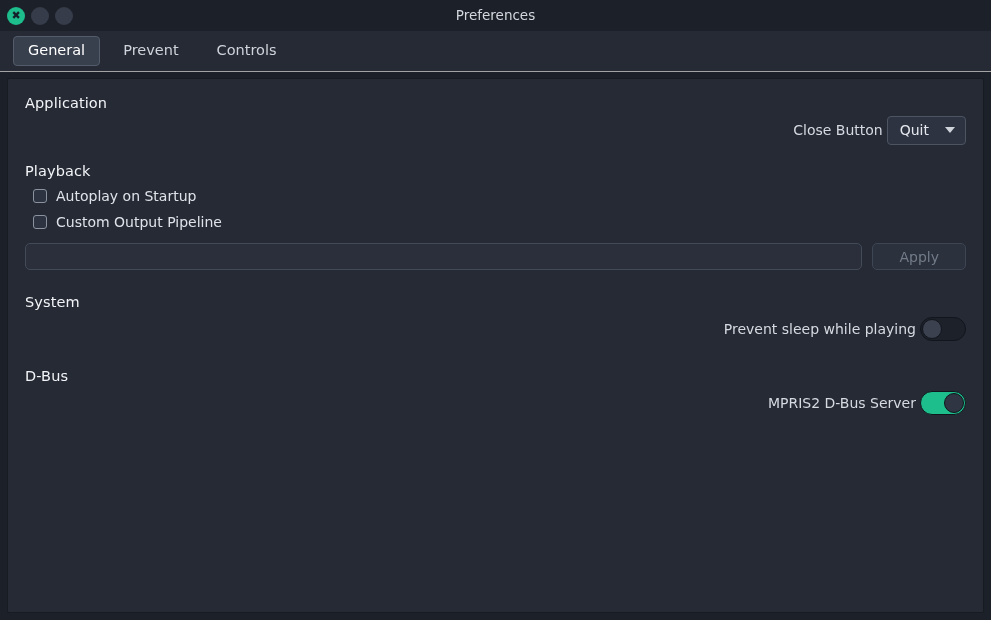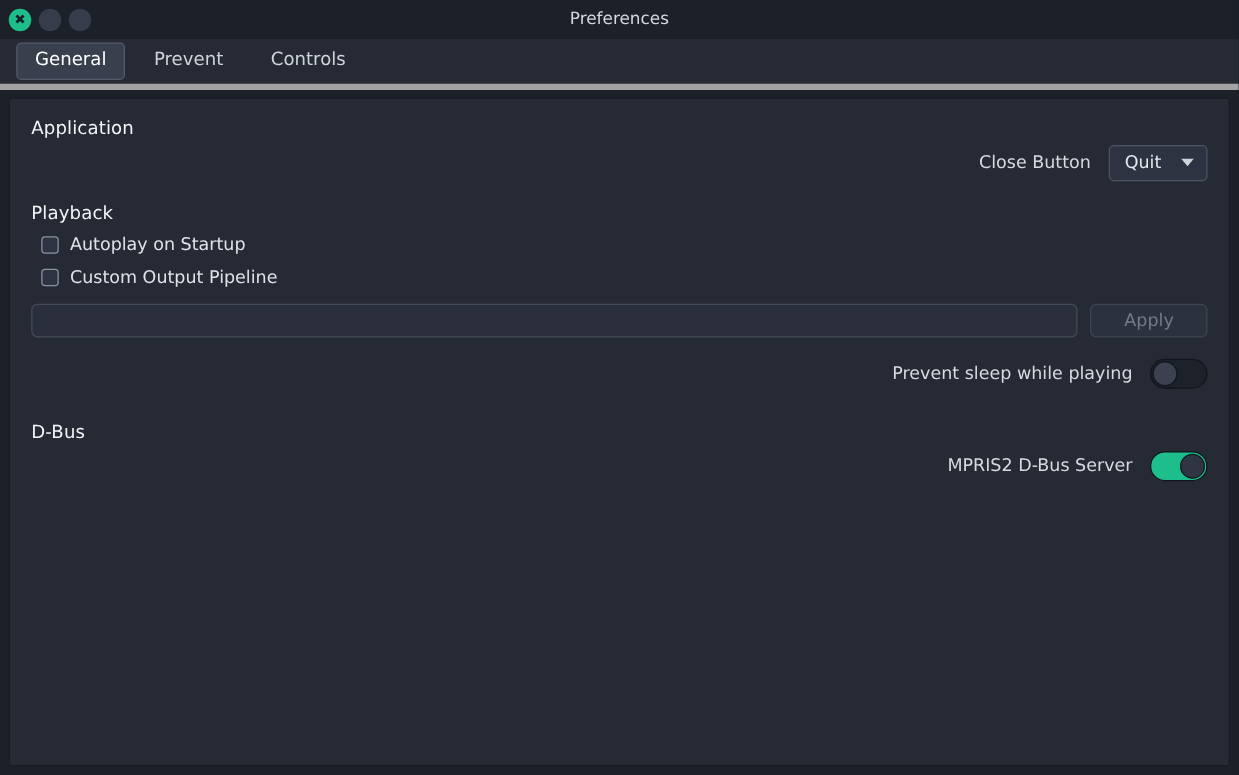--- a/index.html
+++ b/index.html
@@ -75,21 +75,21 @@
     font-size: 13.5px;
     font-family: "DejaVu Sans", sans-serif;
     pointer-events: none;
   }
 
   
   .tabbar {
     height: 41px;
     flex: 0 0 41px;
     background: #252a35;
-    border-bottom: 5px solid #a3a3a3;
+    border-bottom: 1px solid #a3a3a3;
     display: flex;
     align-items: center;
     padding-left: 13px;
     gap: 8px;
   }
 
   .tab {
     font-size: 14.5px;
     color: #cfd4db;
     padding: 5px 14px 6px;
@@ -127,21 +127,21 @@
   .section-title.first { margin-top: 0; }
 
   .row {
     display: flex;
     align-items: center;
     min-height: 30px;
   }
 
   .row.right {
     justify-content: flex-end;
-    gap: 14px;
+    gap: 4px;
   }
 
   .row-label {
     font-size: 14px;
     color: #d6dae1;
   }
 
   
   .check-row {
     display: flex;
@@ -312,20 +312,21 @@
       <span class="checkbox"></span>
       <span class="check-label">Custom Output Pipeline</span>
     </div>
     <div class="entry-row">
       <input class="entry" type="text" placeholder="" style="">
       <button class="apply-btn">Apply</button>
     </div>
 
     <div class="spacer-sm"></div>
 
+    <div class="section-title">System</div>
     <div class="row right">
       <span class="row-label">Prevent sleep while playing</span>
       <div class="switch">
         <span class="knob"></span>
       </div>
     </div>
 
     <div class="spacer-md"></div>
 
     <div class="section-title">D-Bus</div>

